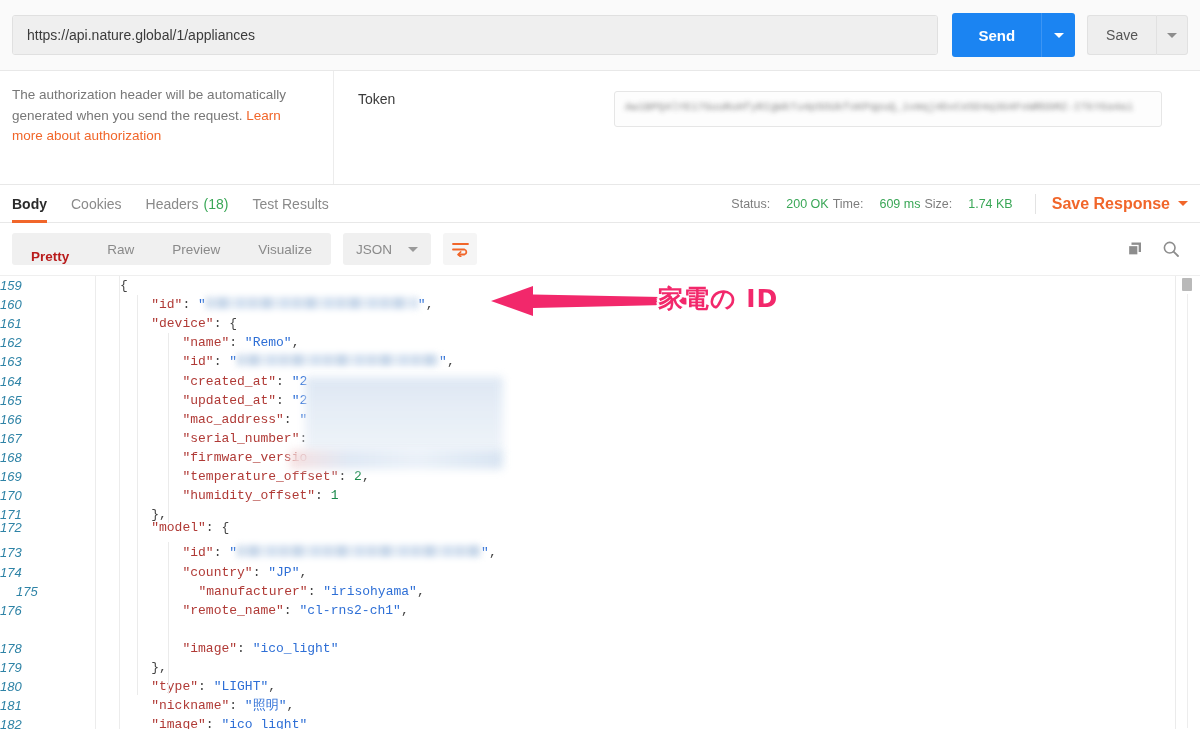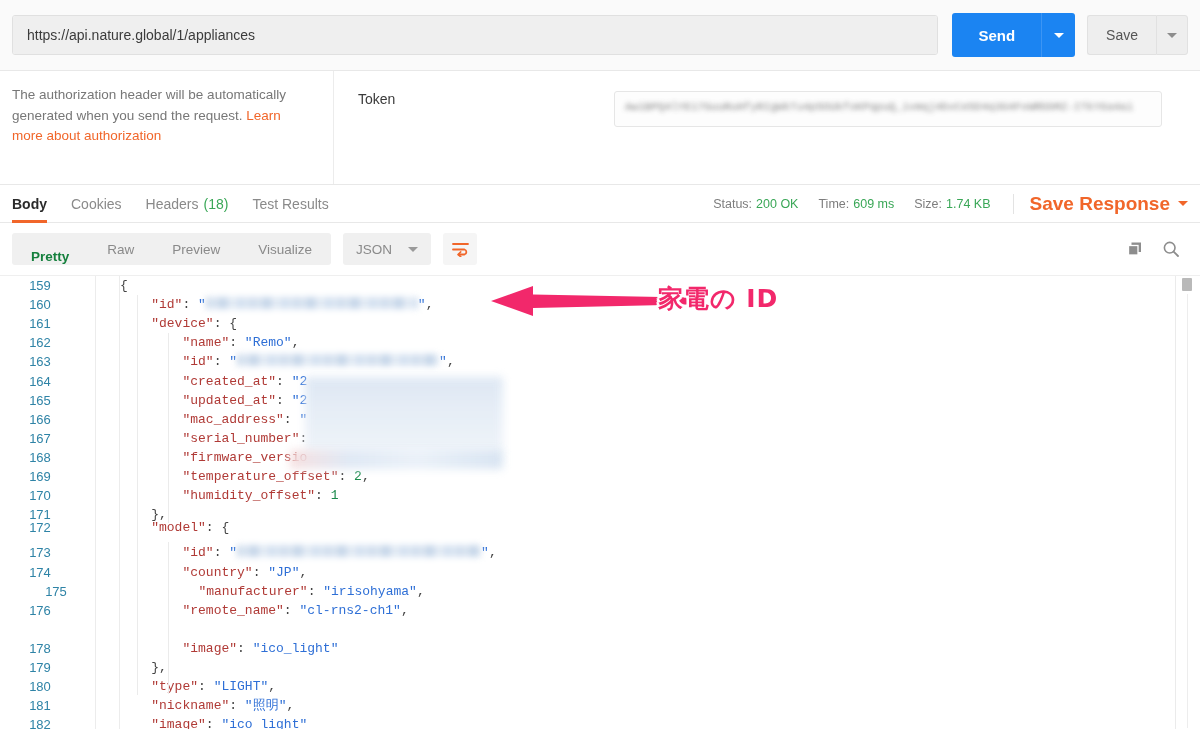--- a/index.html
+++ b/index.html
@@ -91,37 +91,37 @@
   .rtab {
     font-size:14px; color:#8a8a8a; margin-right:24px; height:38px;
     display:flex; align-items:center; cursor:pointer; position:relative;
   }
   .rtab.active { color:#2b2b2b; font-weight:700; }
   .rtab.active:after {
     content:""; position:absolute; left:0; right:0; bottom:0; height:2.5px; background:#f1662a;
   }
   .hcount { color:#3aa757; margin-left:5px; font-weight:400; }
   .meta { margin-left:auto; display:flex; align-items:center; font-size:12.5px; color:#7d7d7d; }
-  .meta .mk { margin-left:20px; }
-  .meta .mv { color:#3aa757; margin-left:4px; }
+  .meta .mk { margin-left:4px; }
+  .meta .mv { color:#3aa757; margin-left:16px; }
   .meta .sep { width:1px; height:20px; background:#e3e3e3; margin:0 16px 0 22px; }
-  .saveresp { color:#f1662a; font-size:19px; font-weight:700; cursor:pointer; display:flex;align-items:center;}
+  .saveresp { color:#f1662a; font-size:16px; font-weight:700; cursor:pointer; display:flex;align-items:center;}
   .saveresp .caret { border-top-color:#f1662a; margin-left:8px; }
 
   
   .fmtbar {
     position:absolute; left:0; top:223px; width:1200px; height:52px;
     background:#fff; display:flex; align-items:center; padding:0 12px;
   }
   .seg { display:flex; background:#f0f0f0; border-radius:3px; height:32px; align-items:center; }
   .segitem {
     font-size:13.5px; color:#8a8a8a; padding:0 19px; height:32px;
     display:flex;align-items:center;cursor:pointer;
   }
-  .segitem.active { color:#15803d; font-weight:700;margin-top:14px; }
+  .segitem.active { color:#b91c1c; font-weight:700;margin-top:14px; }
   .jsonsel {
     margin-left:12px; height:32px; background:#f0f0f0; border-radius:3px;
     display:flex;align-items:center; padding:0 13px; font-size:13.5px; color:#8a8a8a; cursor:pointer;
   }
   .jsonsel .caret { margin-left:16px; }
   .wrapbtn {
     margin-left:12px; width:34px; height:32px; background:#f5f5f5; border-radius:3px;
     display:flex;align-items:center;justify-content:center;cursor:pointer;
   }
   .rightico { margin-left:auto; display:flex; align-items:center; gap:18px; padding-right:8px; }
@@ -139,22 +139,22 @@
   .foldcol {
     position:absolute; left:96px; top:0; width:24px; height:100%;
     border-right:1px solid #ececec; background:#fff;
   }
   .lines { position:absolute; left:0; top:0; right:0; bottom:0; }
   .line {
     position:relative; height:19.1px; line-height:19.1px;
     font-family:"Liberation Mono", monospace; font-size:13px; white-space:pre;
   }
   .ln {
-    position:absolute; left:0; width:80px; text-align:center;
-    color:#2e83a6; font-size:13px; font-family:"Liberation Sans", sans-serif;
+    position:absolute; left:0; width:80px; text-align:left;
+    color:#2e83a6; font-size:13px; font-family:"Liberation Sans", sans-serif;font-style:italic;
   }
   .code { position:absolute; left:120px; color:#333; }
   .k { color:#b03a36; }
   .s { color:#2e6fd6; }
   .n { color:#1a8a4b; }
   .p { color:#444; }
   .indentguide {
     position:absolute; top:0; bottom:0; width:1px; background:#ebebeb;
   }
   

